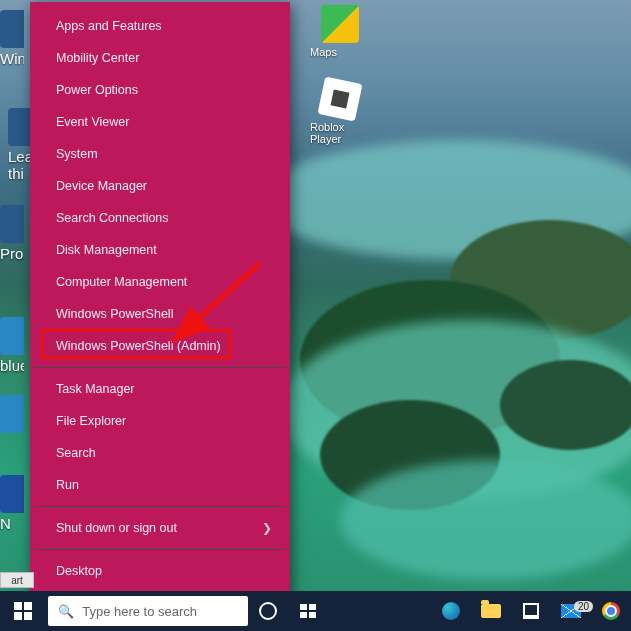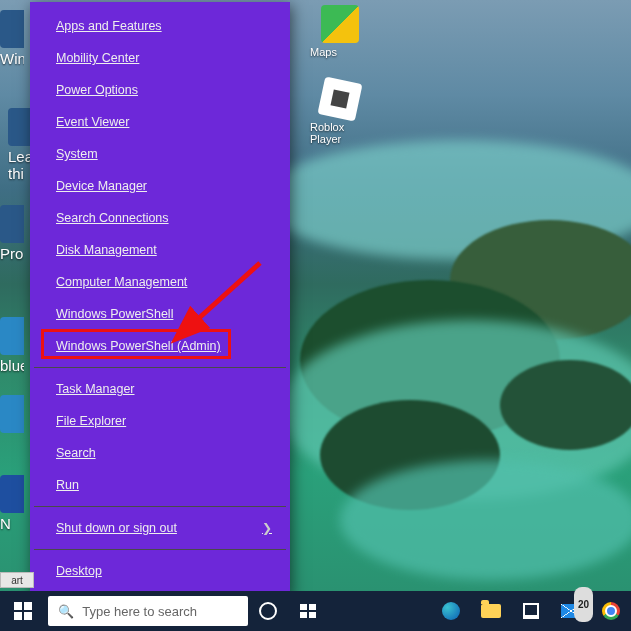--- a/index.html
+++ b/index.html
@@ -27,26 +27,25 @@
   .ic.roblox::before{content:'';width:16px;height:16px;background:#444;}
 
   .partial { position:absolute; left:0; color:#fff; font-size:15px; text-shadow:0 1px 2px #000a; width:24px; overflow:hidden; white-space:nowrap;}
   .partial .ic{width:38px;height:38px;margin-bottom:2px;border-radius:4px;background:#2a5888;}
 
   
   .winx {
     position:absolute;
     left:30px; top:2px;
     width:260px; height:595px;
-    background:#6d28d9;
+    background:#be185d;
     color:#eee;
     box-shadow:2px 3px 14px rgba(0,0,0,.55);
     padding-top:8px;
     font-size:12.5px;
-    text-decoration:underline;
   }
   .winx .item {
     padding:9px 18px 9px 26px;
     cursor:default;
     display:flex;justify-content:space-between;align-items:center;
     white-space:nowrap;
   }
   .winx .sep { height:1px;background:#4a4a4a;margin:5px 4px; }
   .highlight {
     position:absolute;
@@ -73,21 +72,21 @@
   .search-box{
     height:30px;margin-left:2px;background:#fff;color:#666;
     display:flex;align-items:center;padding:0 10px;font-size:13px;
     width:200px;border-radius:2px;
   }
   .search-box .mg{margin-right:8px;color:#555;}
   .cortana{width:36px;display:flex;align-items:center;justify-content:center;}
   .cortana .ring{width:18px;height:18px;border:2px solid #fff;border-radius:50%;}
   .tb-icon{width:40px;height:100%;display:flex;align-items:center;justify-content:center;font-size:18px;}
   .tb-spacer{flex:1;}
-  .badge{position:absolute;right:-2px;bottom:9px;background:#ddd;color:#222;border-radius:8px;font-size:10px;padding:12px 4px;font-weight:700;}
+  .badge{position:absolute;right:-2px;bottom:19px;background:#ddd;color:#222;border-radius:8px;font-size:10px;padding:0 4px;font-weight:400;}
   .tb-rel{position:relative;}
   .store{width:16px;height:16px;border:2px solid #fff;border-bottom-width:4px;}
   .edge{width:18px;height:18px;border-radius:50%;background:radial-gradient(circle at 30% 30%,#3ac1d0,#0a5fb3);} 
   .folder{width:20px;height:14px;background:#ffd257;border-radius:2px;position:relative;}
   .folder::before{content:'';position:absolute;top:-4px;left:0;width:8px;height:4px;background:#ffd257;border-radius:2px 2px 0 0;}
   .mail{width:20px;height:14px;background:#1e88e5;border-radius:2px;position:relative;}
   .mail::before{content:'';position:absolute;inset:0;background:linear-gradient(to bottom right,transparent 48%,#fff 49% 51%,transparent 52%),linear-gradient(to bottom left,transparent 48%,#fff 49% 51%,transparent 52%);}
   .chrome{width:18px;height:18px;border-radius:50%;background:conic-gradient(#ea4335 0 33%,#34a853 33% 66%,#fbbc05 66% 100%);display:flex;align-items:center;justify-content:center;}
   .chrome::after{content:'';width:8px;height:8px;border-radius:50%;background:#4285f4;border:2px solid #fff;}
   .taskview{display:grid;grid-template:1fr 1fr/1fr 1fr;gap:2px;width:16px;height:14px;}

